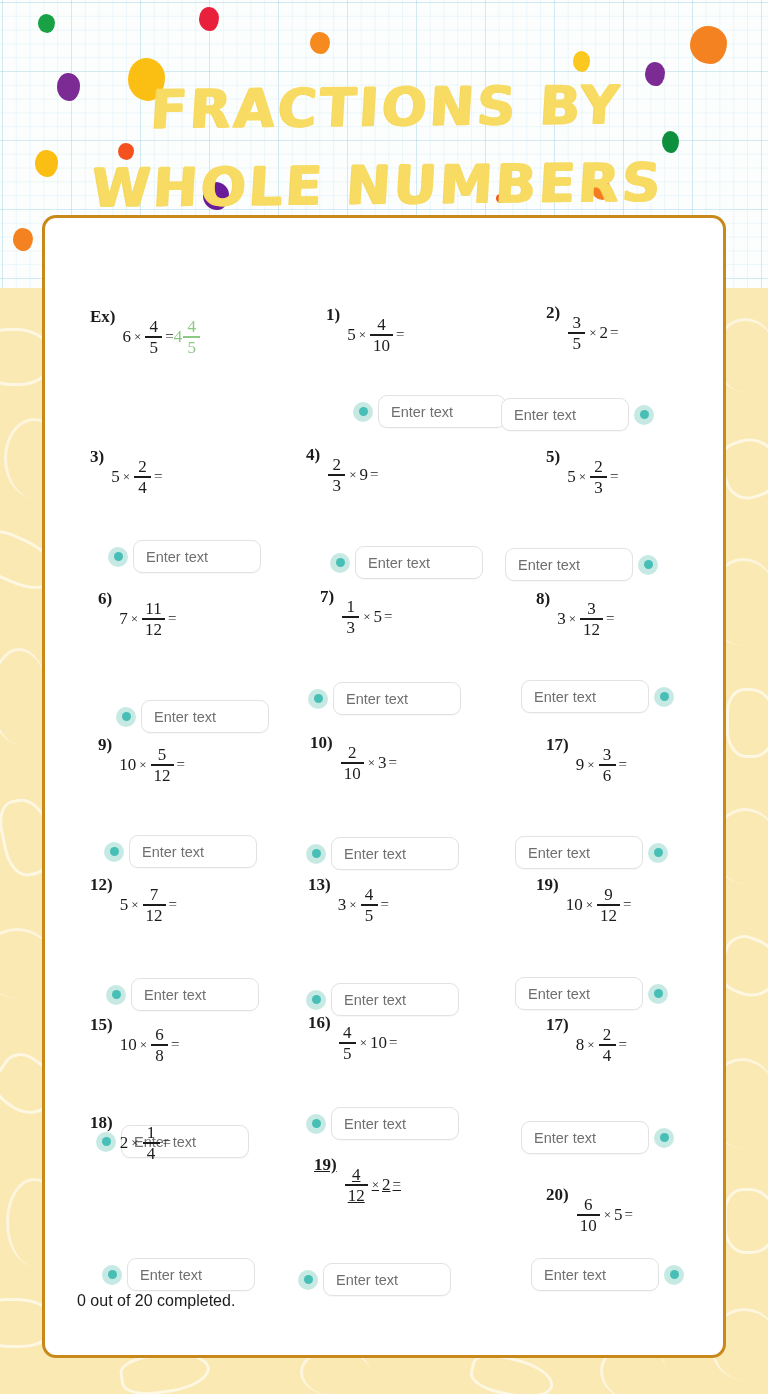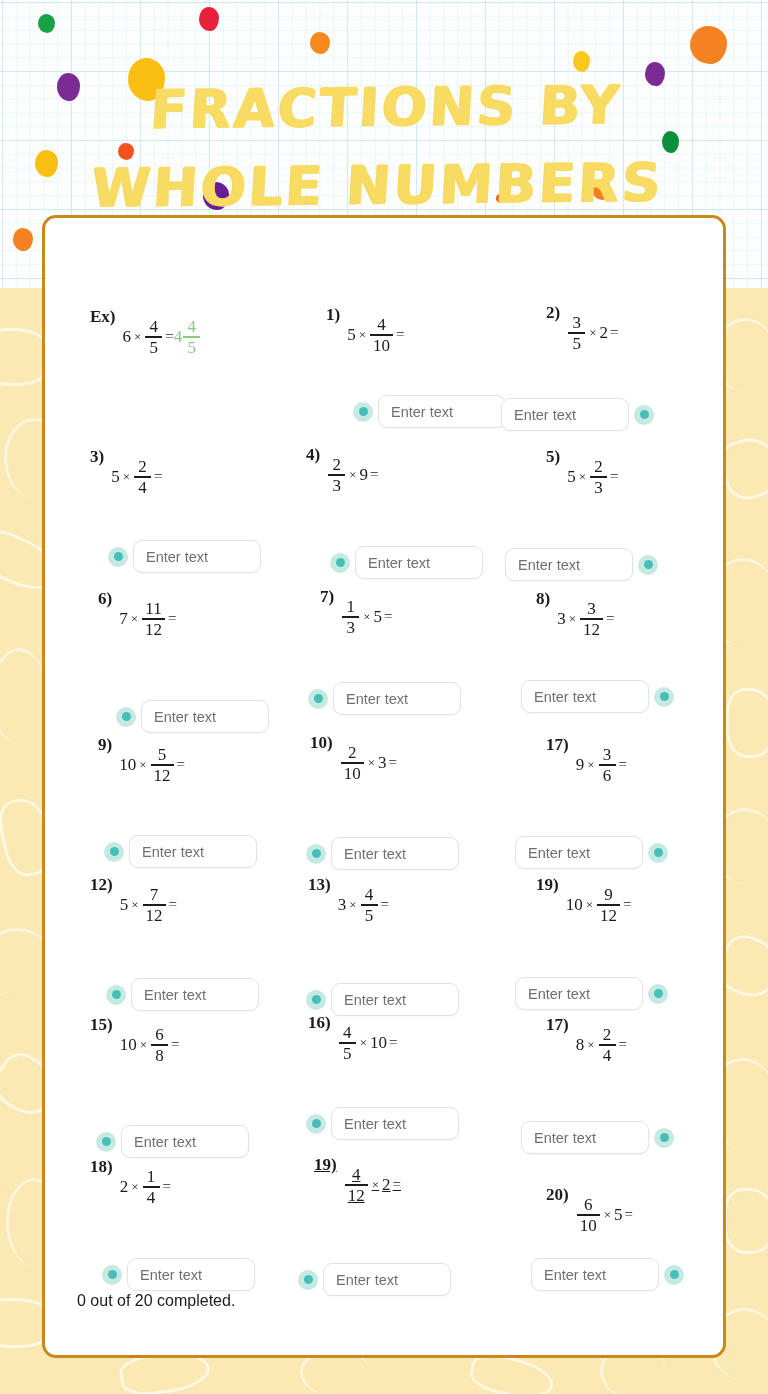--- a/index.html
+++ b/index.html
@@ -554,21 +554,21 @@
               <span class="bar"></span>
               <span class="denom">4</span>
             </span>
             <span class="eq">=</span>
           </span>
         </div>
         <div class="ansrow rtl" style="left: 458px; top: 903px;">
           <div class="dot"></div>
           <div class="field">Enter text</div>
         </div>
-        <div class="prob" style="left: 32px; top: 940px;">
+        <div class="prob" style="left: 32px; top: 896px;">
           <span class="prob-num">18)</span>
           <span class="expr">
             <span class="whole">2</span>
             <span class="op">×</span>
             <span class="frac">
               <span class="numer">1</span>
               <span class="bar"></span>
               <span class="denom">4</span>
             </span>
             <span class="eq">=</span>

